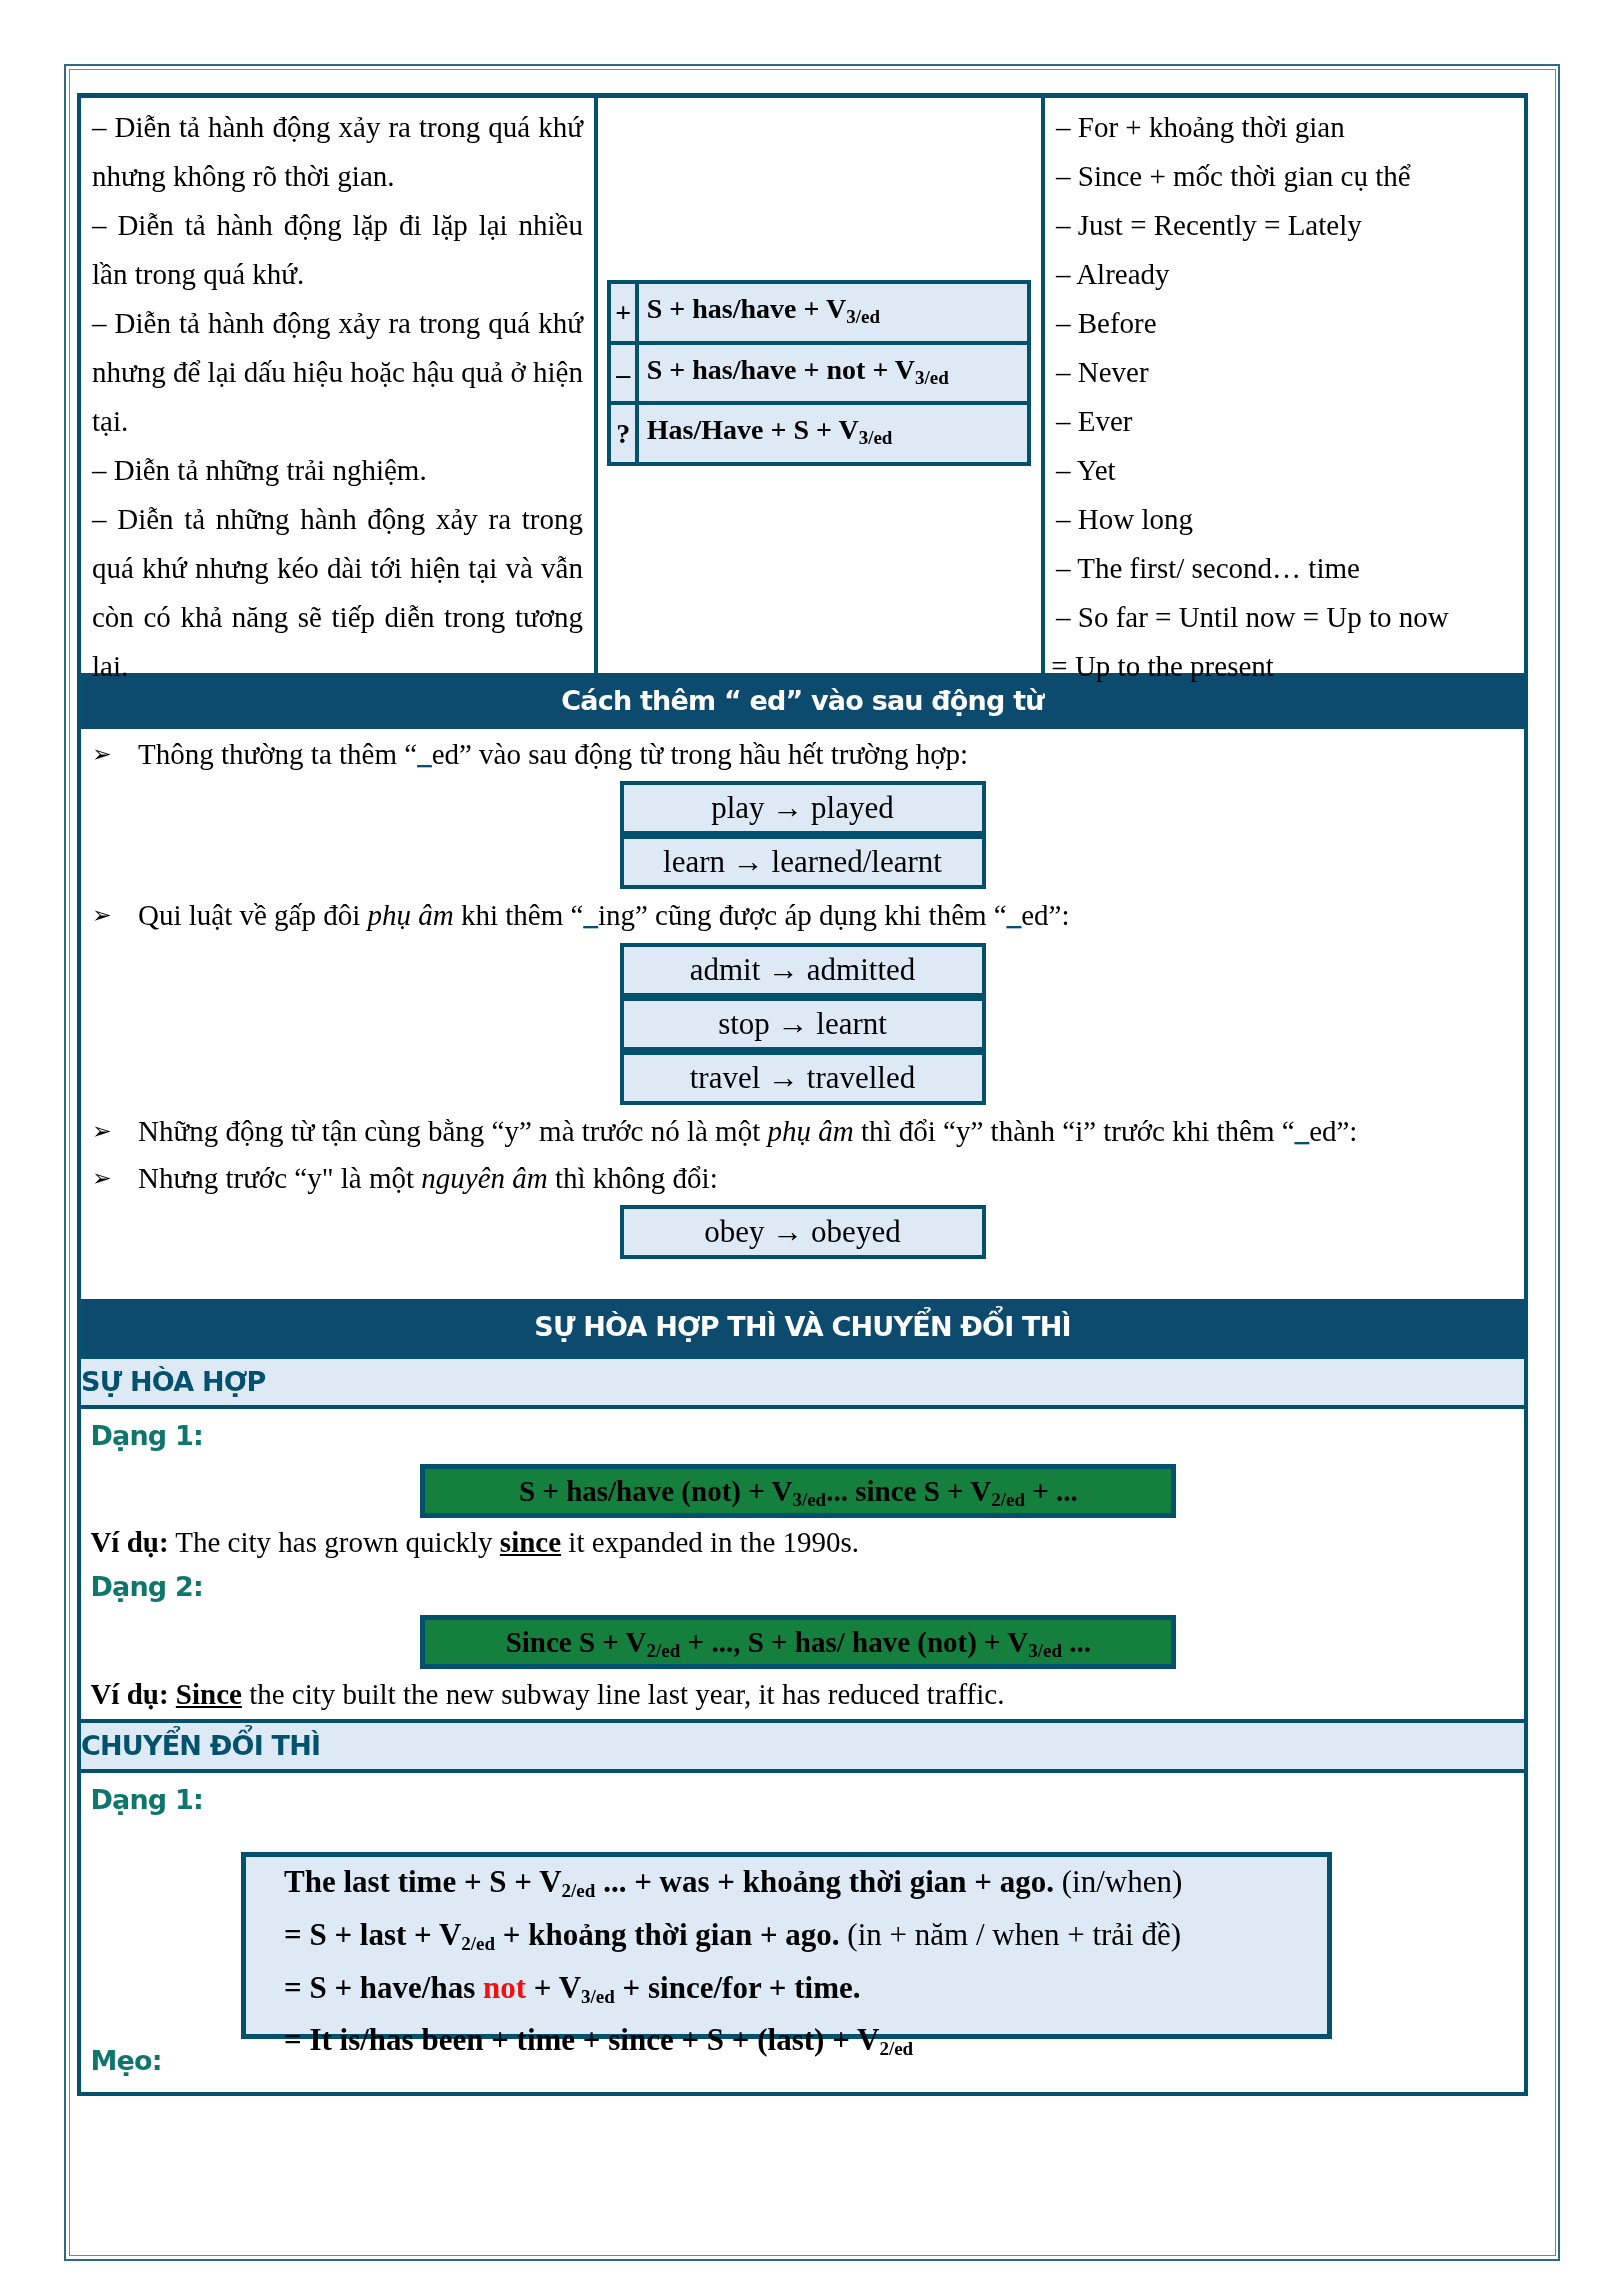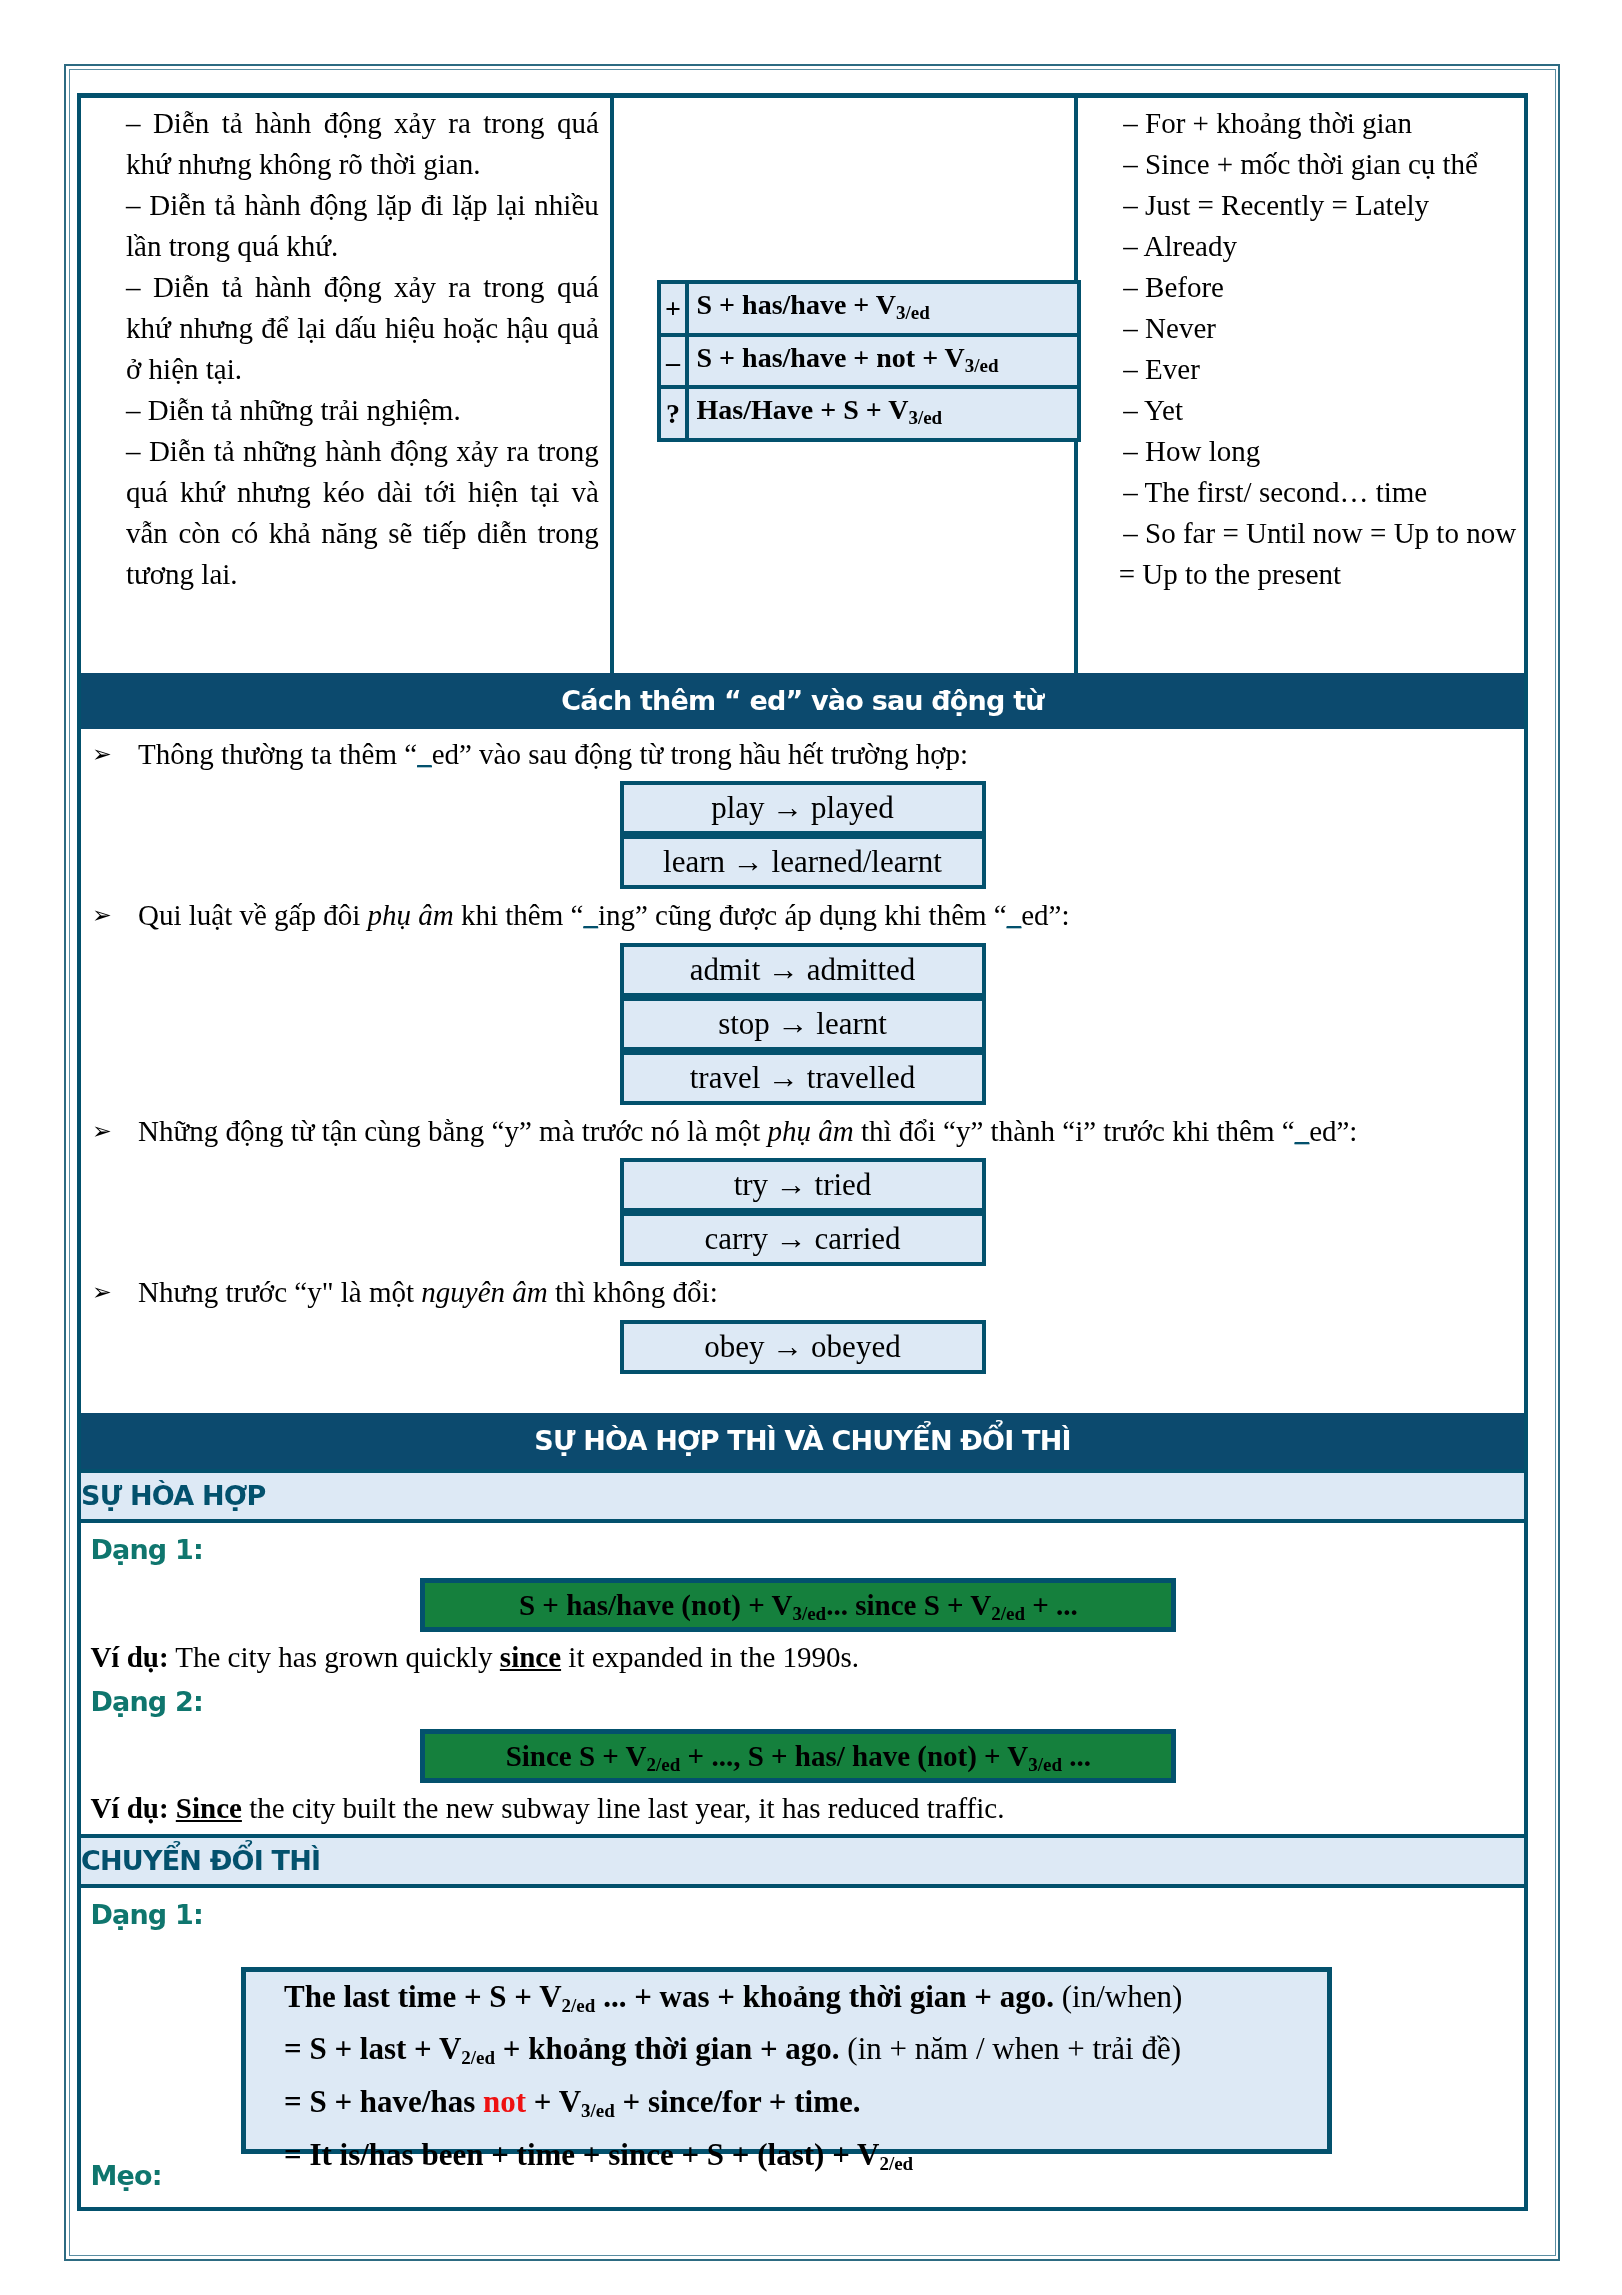--- a/index.html
+++ b/index.html
@@ -1,21 +1,21 @@
 <!DOCTYPE html>
 <html style="font-size:12.6px"><head>
 <meta charset="utf-8">
 <style>
   html, body { margin:0; padding:0; background:#ffffff; }
   body { width:1623px; height:2295px; position:relative; font-family:"Liberation Serif", "DejaVu Serif", serif; color:#000; }
   .frame-outer { position:absolute; left:64px; top:64px; width:1496px; height:2197px; border:2.4px double #2d6b82; box-sizing:border-box; }
   .frame-inner { position:absolute; left:69px; top:69px; width:1487px; height:2187px; border:0.8px solid #5a8ea3; box-sizing:border-box; }
   .main { position:absolute; left:77px; top:93px; width:1451px; box-sizing:border-box; border:4.7px solid #03516d; border-top-width:5.5px; }
   .row-top { display:flex; height:575px; border-bottom:0; }
-  .col { box-sizing:border-box; font-size:29px; line-height:41px;margin-left:34px; }
+  .col { box-sizing:border-box; font-size:29px; line-height:49px; }
   .col-left { width:517px; padding:4.7px 11px 0 11px; border-right:4.7px solid #03516d; text-align:justify; }
   .col-mid { width:447px; border-right:4.7px solid #03516d; position:relative; }
   .col-right { flex:1; padding:4.7px 7.9px 0 11px; }
   .col-right .li { white-space:nowrap; }
   .formula-table { position:absolute; left:9.4px; top:182px; width:424px; border:4.7px solid #03516d; border-collapse:collapse; }
   .formula-table td { border:4.7px solid #03516d; background:#dde9f5; font-weight:bold; font-size:28px; height:42px; padding:0 7.9px; }
   .formula-table td.sign { width:17.3px; text-align:center; padding:0 3.1px; }
   sub { font-size:19px; vertical-align:-4.7px; }
   .band { background:#0c4a6e; color:#fff; text-align:center; font-family:"DejaVu Sans", sans-serif; font-weight:bold; font-size:27px; height:56px; line-height:55px; letter-spacing:-0.8px; }
   .band-light { background:#dde9f5; color:#03516d; font-family:"DejaVu Sans", sans-serif; font-weight:bold; font-size:27px; height:46px; line-height:46px; border-top:4.7px solid #03516d; border-bottom:4.7px solid #03516d; letter-spacing:-0.8px; }
@@ -106,24 +106,20 @@
     <div class="ex-box">
       <div>admit → admitted</div>
       <div>stop → learnt</div>
       <div>travel → travelled</div>
     </div>
 
     <div class="bullet" style="margin-top:6.3px">
       <span class="arrow">➢</span>
       <span><span>Những động từ tận cùng bằng “y” mà trước nó là một </span><i>phụ âm</i><span> thì đổi “y” thành “i” trước khi thêm “</span><span class="blank">_</span><span>ed”:</span></span>
     </div>
-    <div class="ex-box">
-      <div>try → tried</div>
-      <div>carry → carried</div>
-    </div>
 
     <div class="bullet" style="margin-top:6.3px">
       <span class="arrow">➢</span>
       <span><span>Nhưng trước “y" là một </span><i>nguyên âm</i><span> thì không đổi:</span></span>
     </div>
     <div class="ex-box">
       <div>obey → obeyed</div>
     </div>
     <div style="height:23.6px"></div>
   </div>

